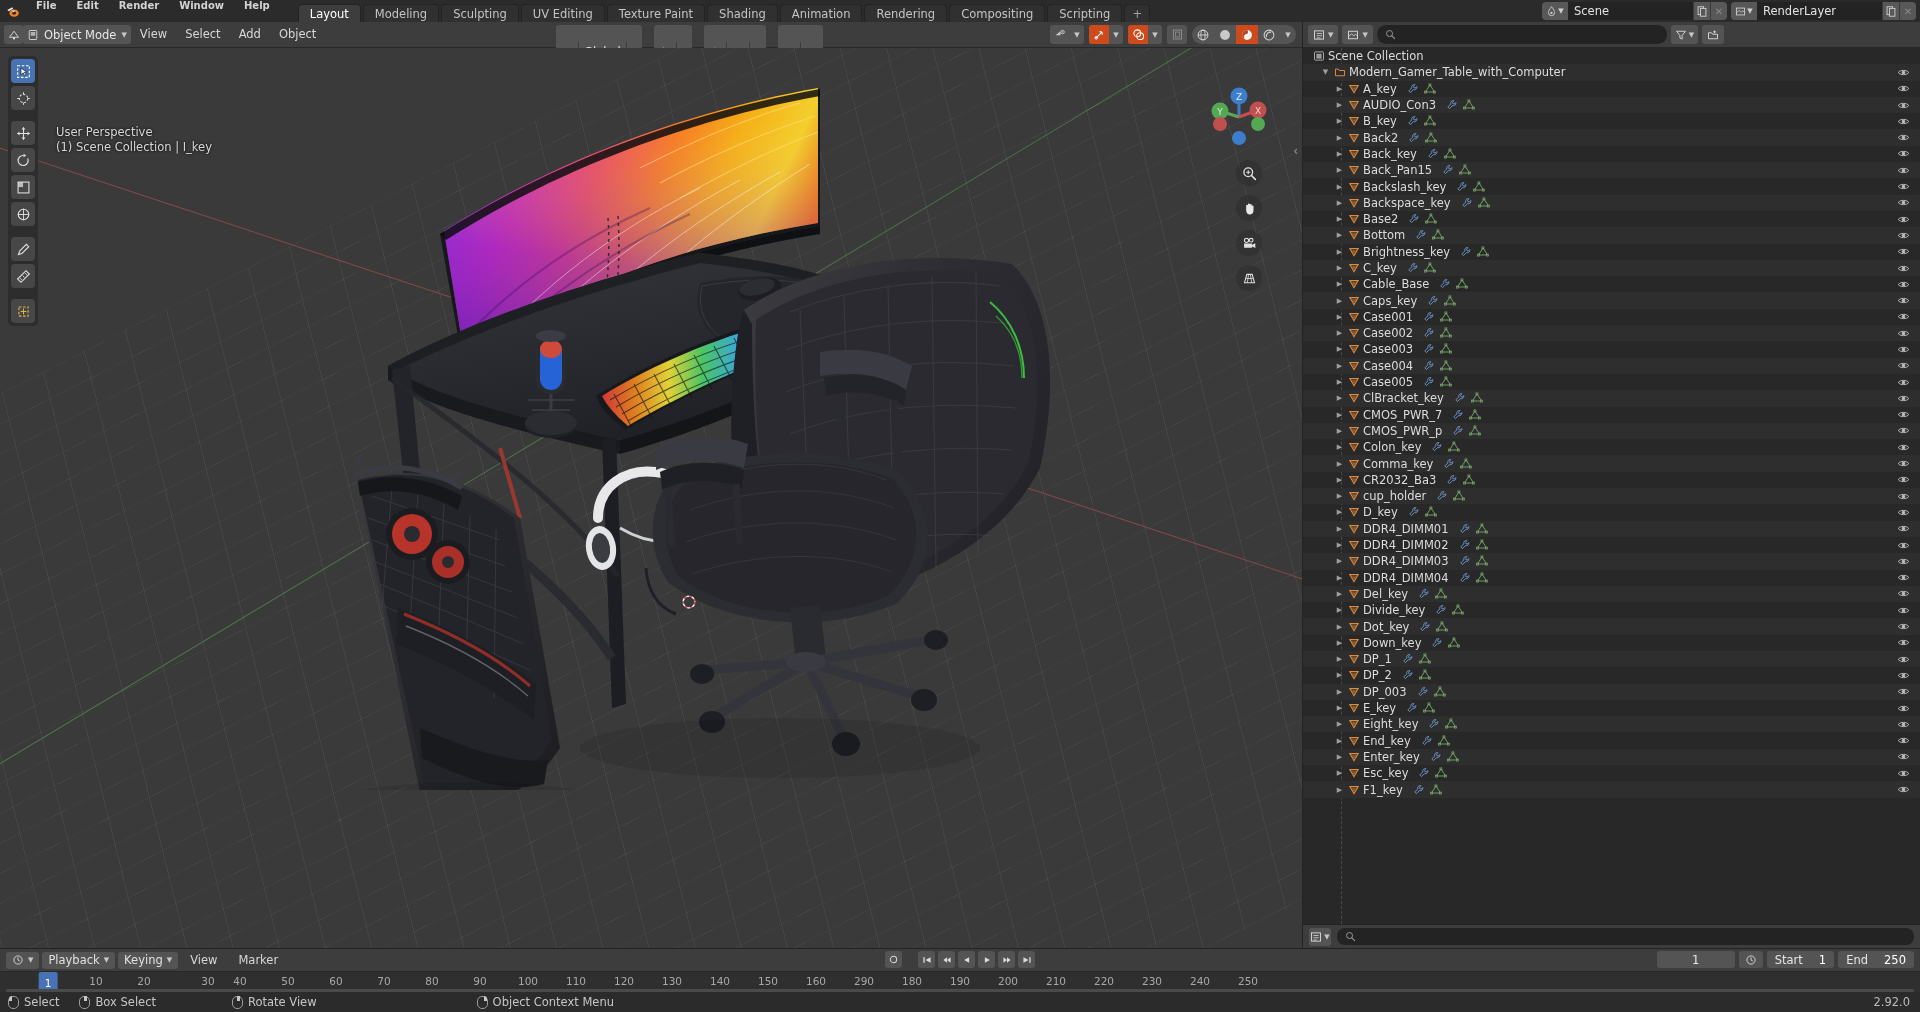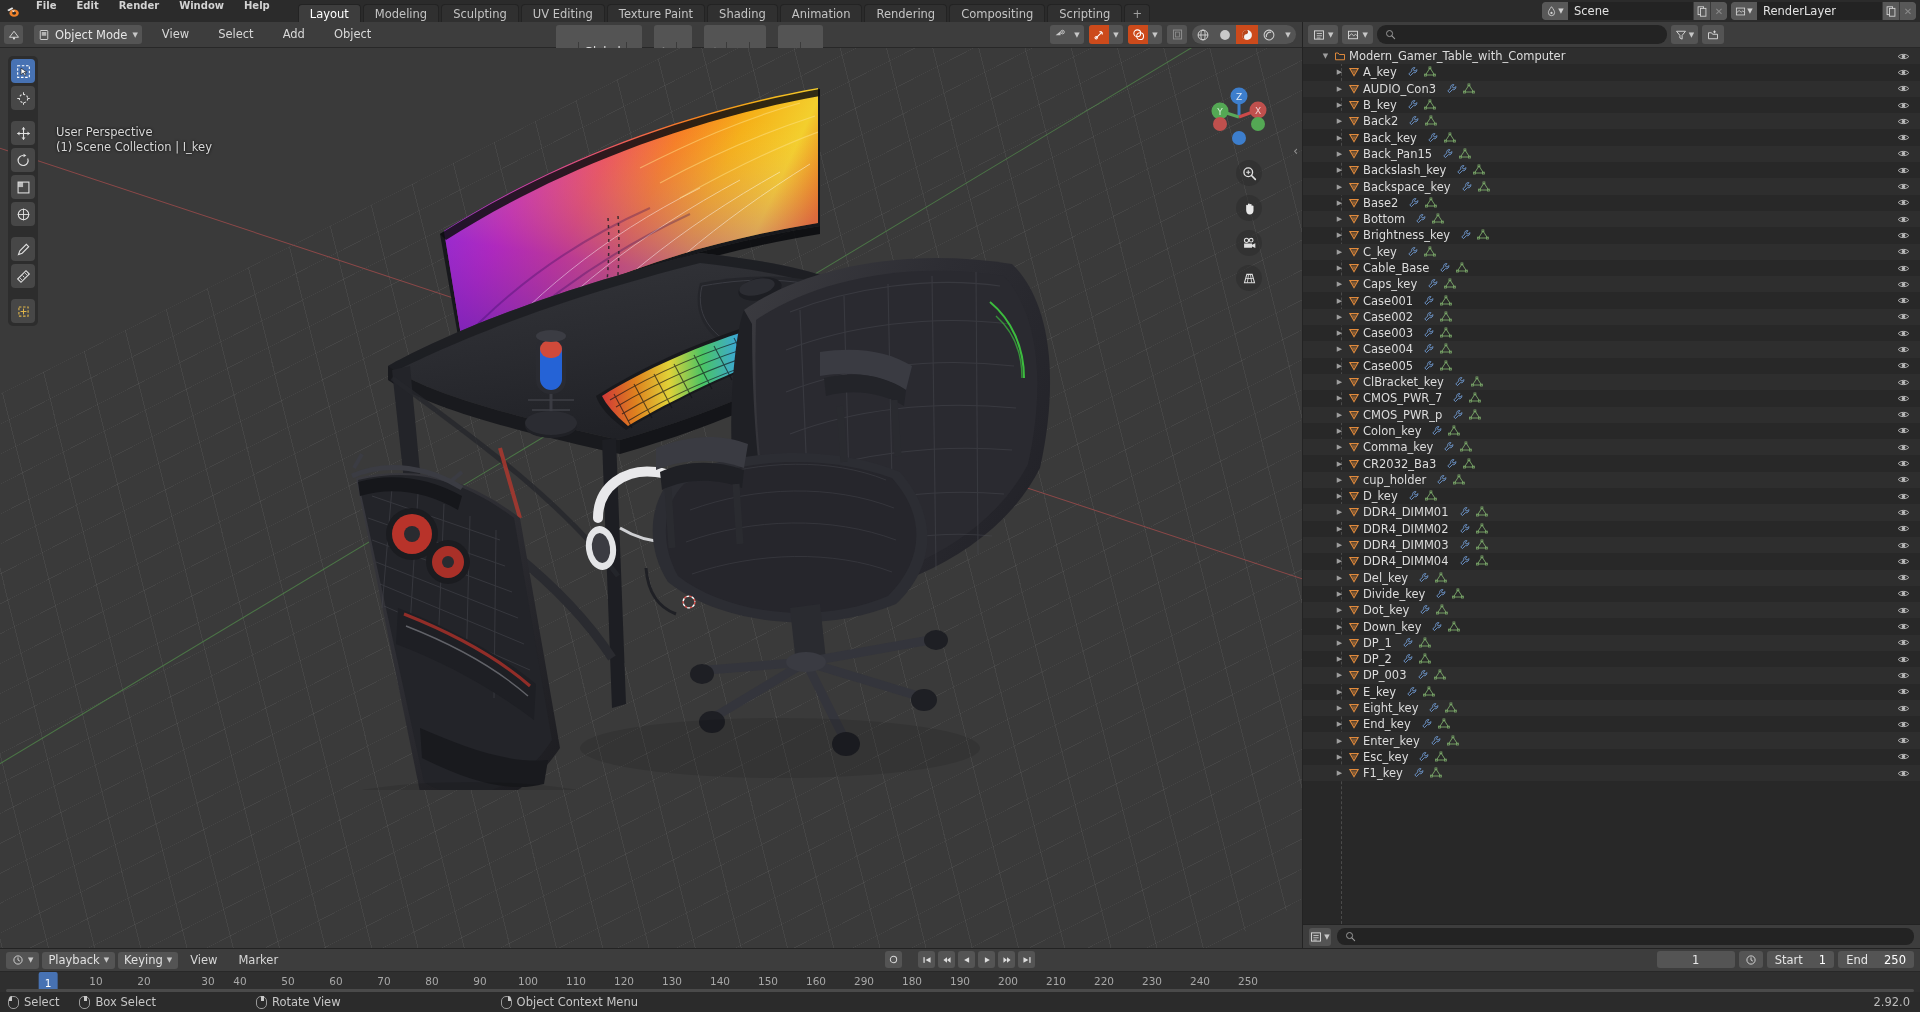--- a/index.html
+++ b/index.html
@@ -36,21 +36,21 @@
   .sf-text { padding:0 8px 0 6px; min-width:125px; font-size:11.5px; color:#e2e2e2; line-height:18px; }
   .sf-btn { width:17px; height:18px; background:#585858; display:flex; align-items:center; justify-content:center; color:#d6d6d6; font-size:10px; border-left:1px solid #3a3a3a;}
   .sf-btn.x { color:#8b8b8b; border-radius:0 3px 3px 0;}
 
   
   .main { flex:1 1 auto; display:flex; min-height:0; }
 
   
   .viewport-col { position:relative; width:1302px; display:flex; flex-direction:column; }
   .vp-header {
-    height:26px; background:#3d3d3d; display:flex; align-items:center; padding:0 4px; gap:11px;
+    height:26px; background:#3d3d3d; display:flex; align-items:center; padding:0 4px; gap:0;
     border-bottom:1px solid #282828; position:relative; flex:0 0 26px;
   }
   .hdr-btn { height:19px; min-width:19px; display:flex; align-items:center; justify-content:center;
      background:#545454; border-radius:3px; color:#d9d9d9; font-size:10px; padding:0 3px; }
   .mode-select {
     display:flex; align-items:center; height:19px; background:#545454; border-radius:3px; padding:0 4px; gap:5px;
   }
   .mode-select .lbl { font-size:11.5px; color:#e6e6e6; }
   .chev-d { font-size:7px; color:#c7c7c7; }
   .vp-menu { padding:0 9px; height:19px; line-height:19px; font-size:11.5px; color:#d8d8d8; }
@@ -793,20 +793,29 @@
           <svg width="12" height="12" viewBox="0 0 16 16">
               <path d="M2 5 L6 5 L7.5 7 L14 7 L14 13 L2 13 Z" fill="none" stroke="#dcdcdc" stroke-width="1.2"></path>
               <path d="M10 2 L10 5.6 M8.2 3.8 L11.8 3.8" stroke="#dcdcdc" stroke-width="1.2"></path>
             </svg>
         </div>
       </div>
 
       <div class="outliner">
         <div class="dashline"></div>
 
+        <div class="otl-row">
+          <div class="ic">
+            <svg width="12" height="12" viewBox="0 0 16 16">
+                <rect x="2" y="2.5" width="12" height="11" rx="1" fill="none" stroke="#b6b6b6" stroke-width="1.2"></rect>
+                <rect x="4.5" y="5" width="7" height="6.5" fill="#9a9a9a"></rect>
+              </svg>
+          </div>
+          <span class="nm">Scene Collection</span>
+        </div>
 
         <div class="otl-row alt otl-indent-1">
           <div class="disc">▼</div>
           <div class="ic">
             <svg width="12" height="12" viewBox="0 0 16 16">
                 <path d="M2 4 L5.5 4 L7 6 L14 6 L14 13 L2 13 Z" fill="none" stroke="#e08a3c" stroke-width="1.3"></path>
               </svg>
           </div>
           <span class="nm">Modern_Gamer_Table_with_Computer</span>
           <div class="eye">
@@ -2324,21 +2333,21 @@
           <i></i>
         </span>
       <span>Select</span>
     </div>
     <div class="sb-item">
       <span class="mouse-ic m">
           <i></i>
         </span>
       <span>Box Select</span>
     </div>
-    <div class="sb-item" style="margin-left:80px">
+    <div class="sb-item" style="margin-left:56px">
       <span class="mouse-ic m">
           <i></i>
         </span>
       <span>Rotate View</span>
     </div>
     <div class="sb-item" style="margin-left:140px">
       <span class="mouse-ic r">
           <i></i>
         </span>
       <span>Object Context Menu</span>

